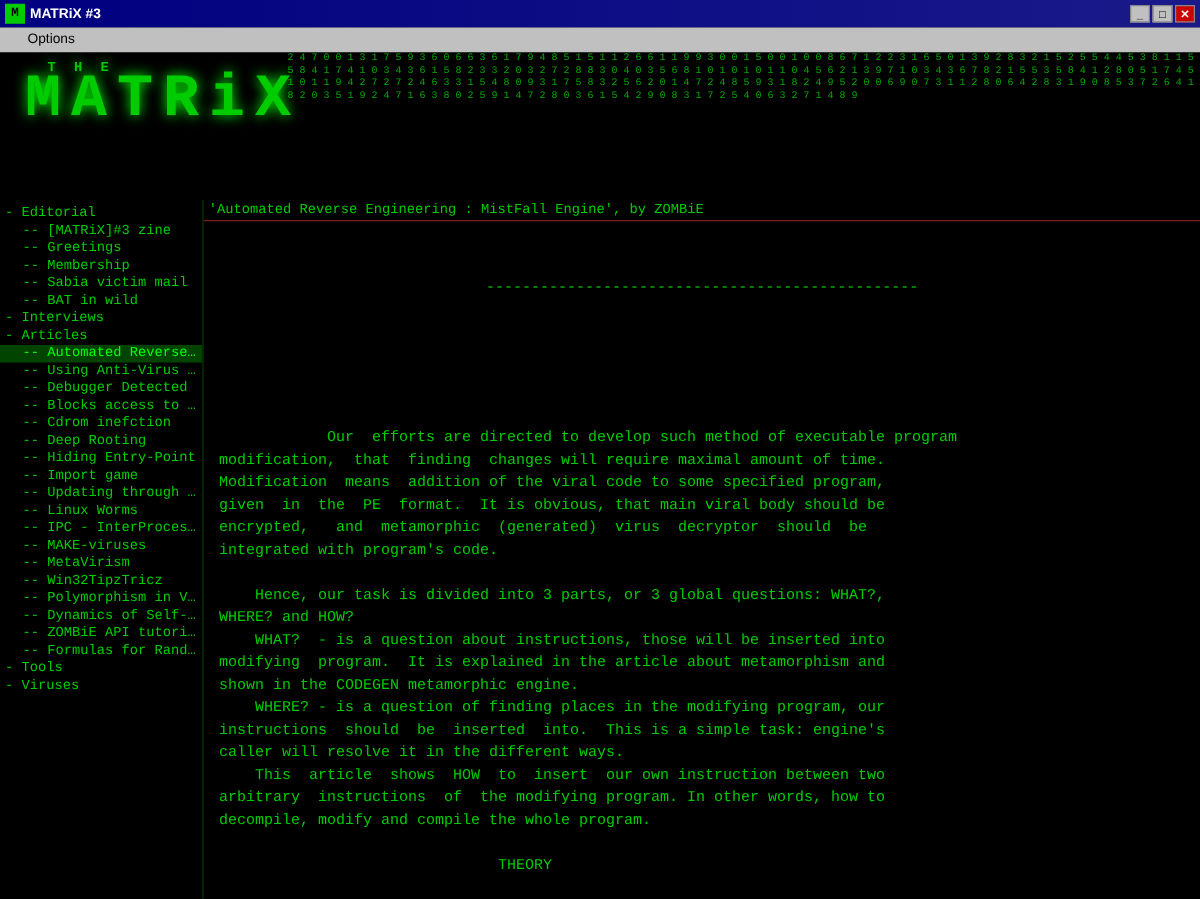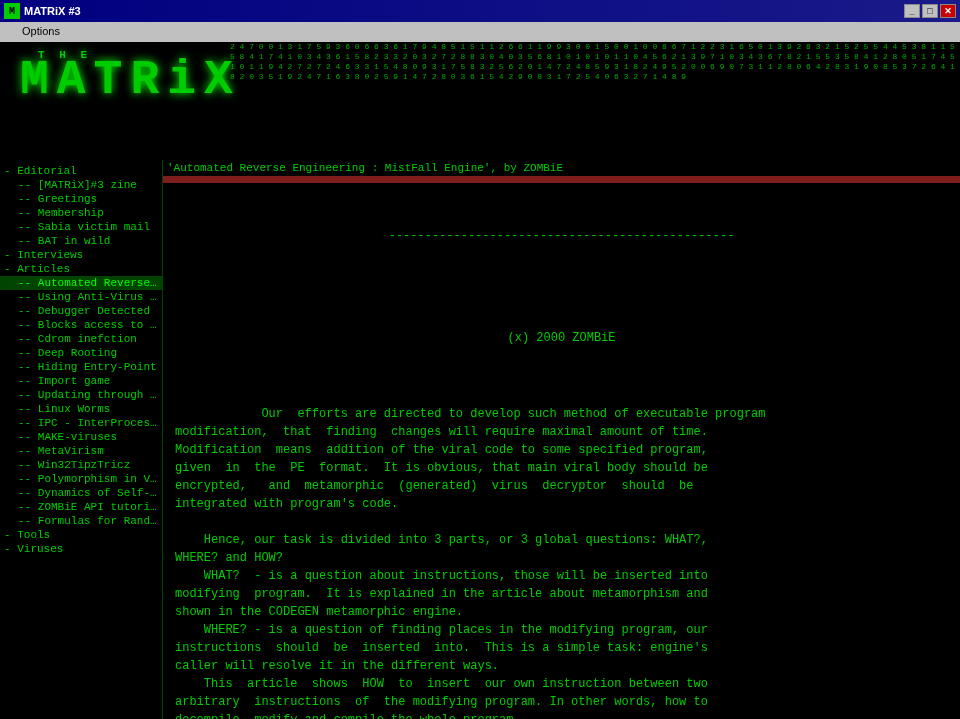--- a/index.html
+++ b/index.html
@@ -173,21 +173,21 @@
       overflow: hidden;
       display: flex;
       flex-direction: column;
     }
 
     .content-header {
       background: #000;
       color: #00cc00;
       font-size: 11px;
       padding: 2px 4px;
-      border-bottom: 7px solid #7f1d1d;
+      border-bottom: 1px solid #7f1d1d;
       white-space: nowrap;
       overflow: hidden;
     }
 
     .content-scroll-area {
       flex: 1;
       overflow-y: scroll;
       overflow-x: hidden;
       padding: 8px 12px;
     }
@@ -328,21 +328,20 @@
 
     <div class="nav-section collapsible">Viruses</div>
   </div>
 
   <div class="content-area">
     <div class="content-header">'Automated Reverse Engineering : MistFall Engine',  by ZOMBiE</div>
     <div class="content-scroll-area">
       <div class="article-text">
         <div class="article-subtitle">------------------------------------------------</div>
         <br>
-        <div class="article-byline">(x) 2000 ZOMBiE</div>
         <br>
         <span>    Our  efforts are directed to develop such method of executable program
 modification,  that  finding  changes will require maximal amount of time.
 Modification  means  addition of the viral code to some specified program,
 given  in  the  PE  format.  It is obvious, that main viral body should be
 encrypted,   and  metamorphic  (generated)  virus  decryptor  should  be
 integrated with program's code.
 
     Hence, our task is divided into 3 parts, or 3 global questions: WHAT?,
 WHERE? and HOW?

